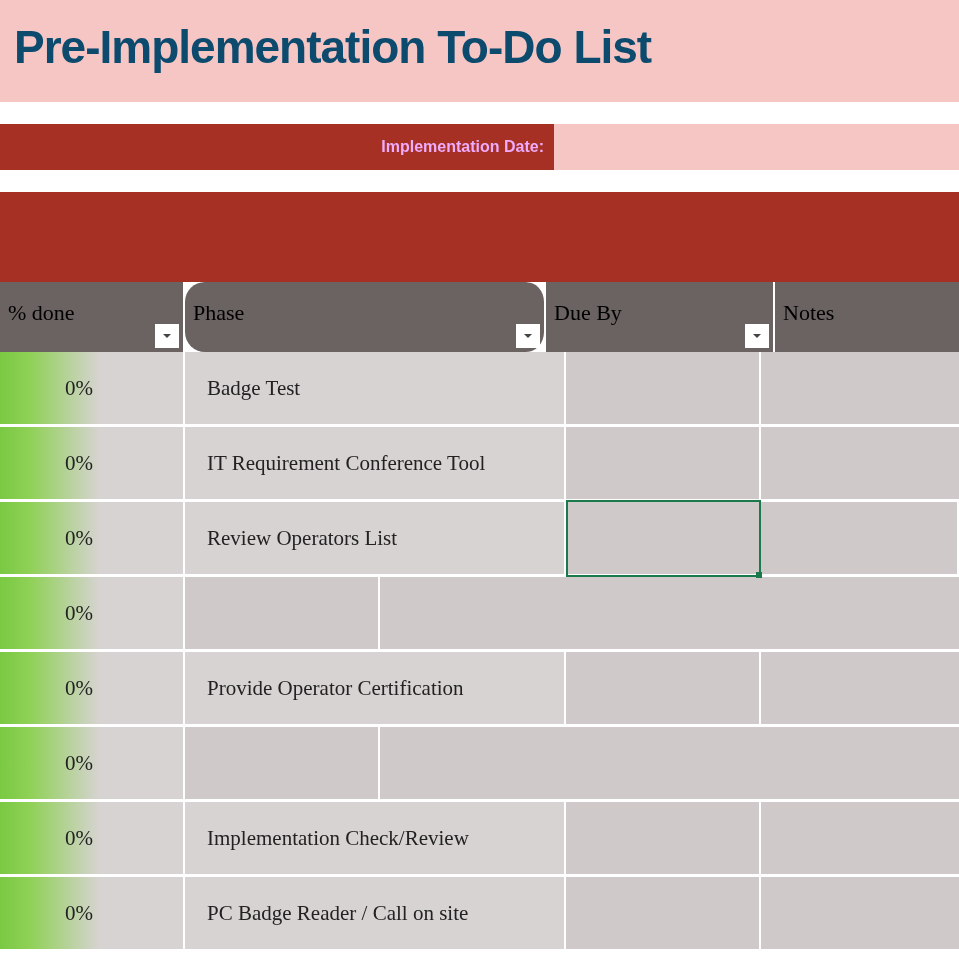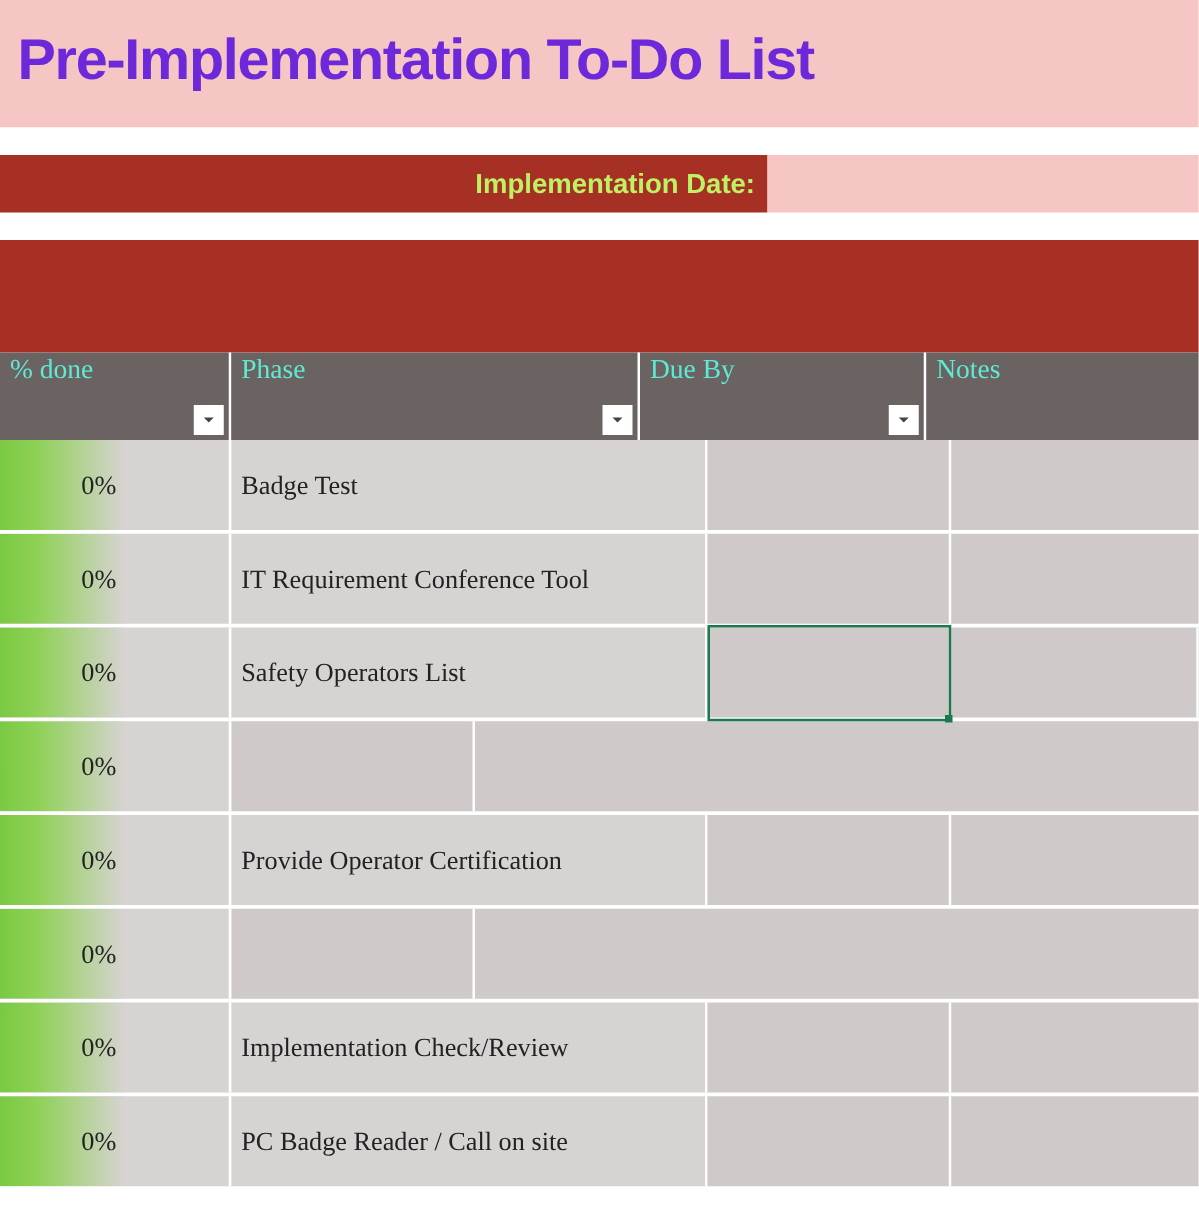--- a/index.html
+++ b/index.html
@@ -9,34 +9,34 @@
     background: #fff;
   }
   .title-bar {
     background: #f5c6c4;
     padding: 20px 14px 28px 14px;
   }
   .title-bar h1 {
     font-family: Arial, Helvetica, sans-serif;
     font-size: 46px;
     font-weight: bold;
-    color: #6d28d9;
+    color: #0c4a6e;
     letter-spacing: -1px;
   }
   .gap-white { height: 22px; background: #fff; }
   .impl-row {
     display: flex;
     height: 46px;
   }
   .impl-label {
-    width: 614px;
+    width: 554px;
     background: #a53023;
-    color: #bef264;
+    color: #f0abfc;
     font-family: Arial, Helvetica, sans-serif;
-    font-size: 22px;
+    font-size: 16px;
     font-weight: bold;
     display: flex;
     align-items: center;
     justify-content: flex-end;
     padding-right: 10px;
   }
   .impl-value {
     flex: 1;
     background: #f5c6c4;
   }
@@ -44,31 +44,31 @@
     height: 90px;
     background: #a53023;
   }
   .header-row {
     display: flex;
     height: 70px;
     font-family: Georgia, serif;
   }
   .hcell {
     background: #6a6362;
-    color: #5eead4;
+    color: #000000;
     font-size: 22px;
     display: flex;
-    align-items: flex-start;
+    align-items: center;
     padding: 0 8px 8px 8px;
     border-right: 2px solid #fff;
     position: relative;
   }
   .hcell:last-child { border-right: none; }
   .col-done  { width: 185px; }
-  .col-phase { width: 327px; }
+  .col-phase { width: 361px; border-radius: 20px; }
   .col-due   { width: 229px; }
   .col-notes { flex: 1; font-family: Liberation Serif, serif; }
   .filter-btn {
     position: absolute;
     right: 4px;
     bottom: 4px;
     width: 24px;
     height: 24px;
     background: #fff;
     display: flex;
@@ -103,21 +103,21 @@
     position: absolute;
     left: 0; top: 0; bottom: 0;
     width: 100px;
     background: linear-gradient(to right, #7ac943 0%, #8fd156 30%, #d7d3d2 100%);
     z-index: 0;
   }
   .done-text { position: relative; z-index: 1; }
   .phase-cell {
     width: 381px;
     background: #d7d3d2;
-    padding-left: 8px;
+    padding-left: 22px;
   }
   .due-cell {
     width: 195px;
     background: #cfcac9;
   }
   .notes-cell {
     flex: 1;
     background: #cfcac9;
   }
   .selected-cell {
@@ -205,21 +205,21 @@
       </div>
       <div class="dcell due-cell"></div>
       <div class="dcell notes-cell"></div>
     </div>
     <div class="data-row">
       <div class="dcell done-cell">
         <div class="done-gradient"></div>
         <span class="done-text">0%</span>
       </div>
       <div class="dcell phase-cell">
-        <span>Safety Operators List</span>
+        <span>Review Operators List</span>
       </div>
       <div class="dcell due-cell"></div>
       <div class="dcell notes-cell"></div>
       <div class="selected-cell" style="left: 566px; width: 195px; top: -2px; height: 77px;">
         <div class="selected-handle"></div>
       </div>
     </div>
     <div class="data-row">
       <div class="dcell done-cell">
         <div class="done-gradient"></div>

